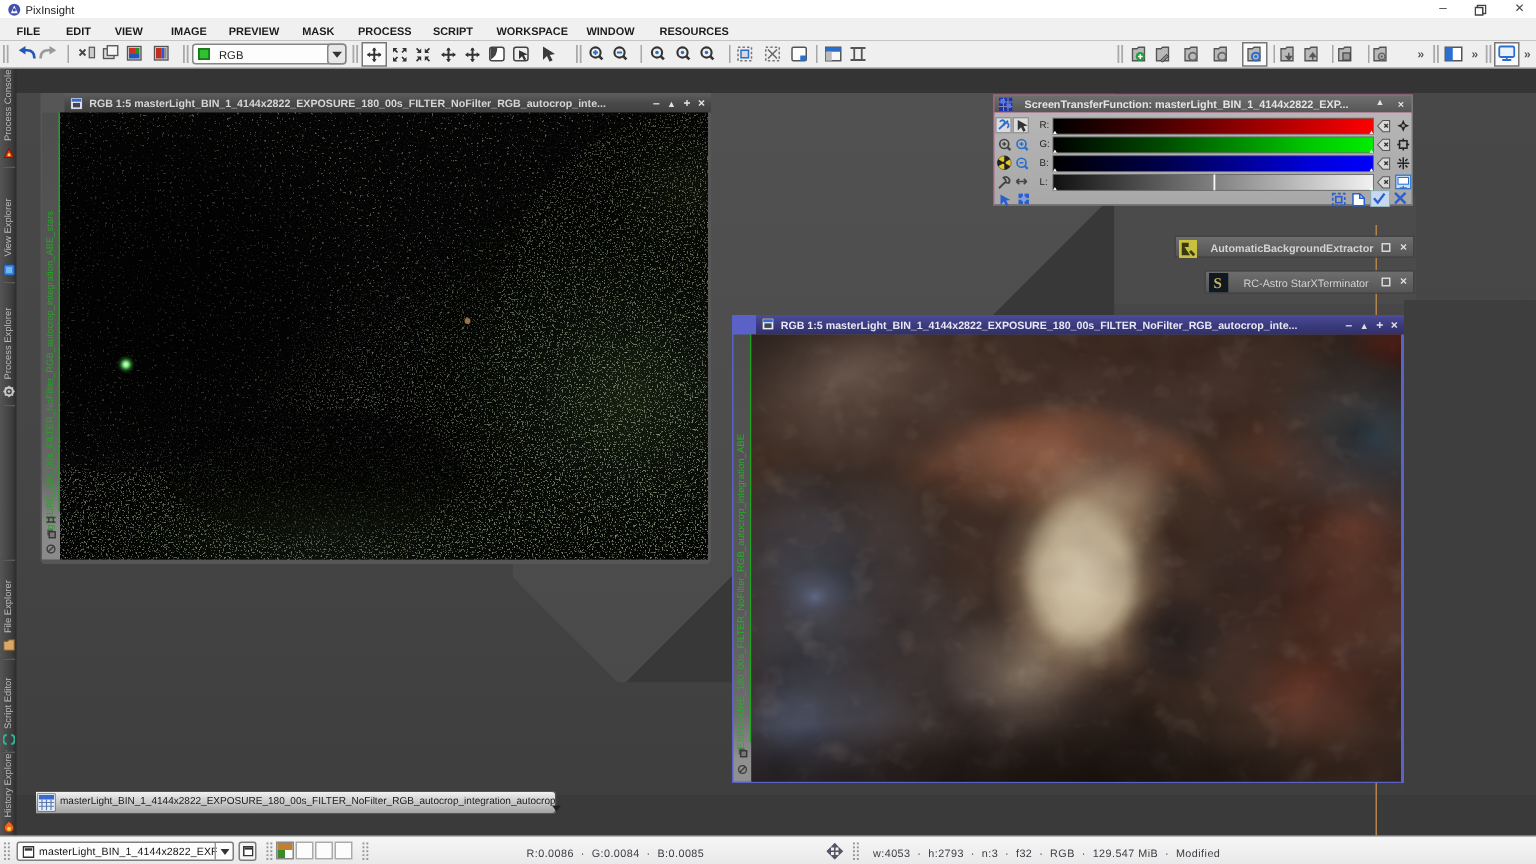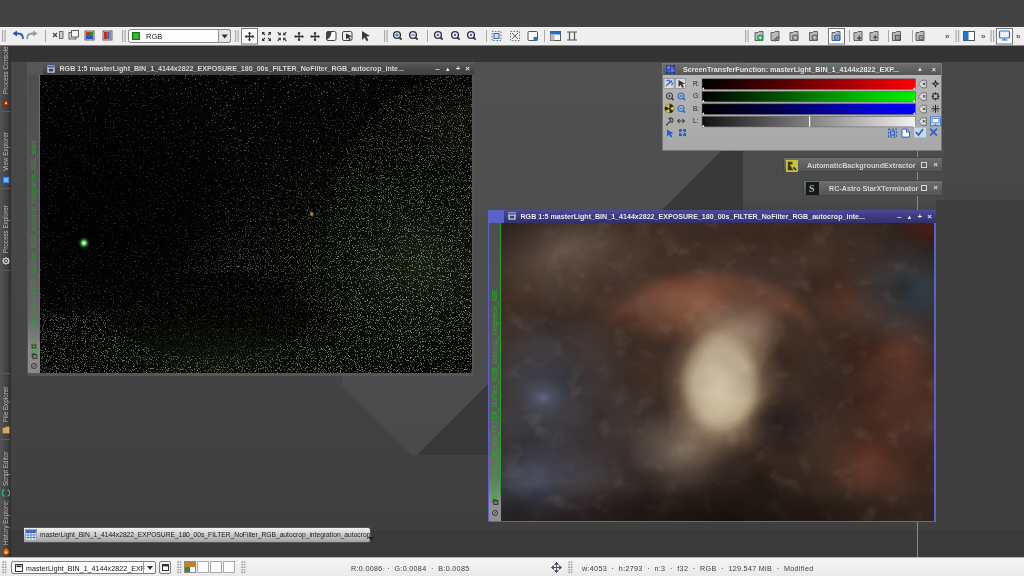--- a/index.html
+++ b/index.html
@@ -23,20 +23,47 @@
 .pwin{position:absolute;z-index:10}
 .ptitle{position:absolute;left:16px;top:0;right:0;height:13px;background:linear-gradient(180deg,#5e5e5e,#484848 55%,#404040);color:#d6d6d6;font-size:7.1px;font-weight:bold;line-height:14px;white-space:nowrap;overflow:hidden}
 .pbtns{position:absolute;right:4px;top:0;height:13px;color:#e2e2e2;font-size:8px;line-height:13px;font-weight:bold}
 .pbtns span{margin-left:5px}
 #statusbar{position:absolute;left:0;top:557px;width:1024px;height:19px;background:linear-gradient(180deg,#f6f6f6,#e9e9e9);border-top:1px solid #b5b5b5;font-size:7.5px;color:#333;z-index:50}
 .grip{position:absolute;width:5px;background-image:radial-gradient(circle at 1.2px 1.2px,#989898 0.8px,transparent 0.9px);background-size:2.6px 2.6px}
 .sgtext{position:absolute;top:5.5px;font-size:7.2px;color:#3c3c46;letter-spacing:.3px}
 </style></head>
 <body>
 <div id="app">
+<div id="titlebar">
+<svg style="position:absolute;left:5px;top:1.5px" width="9" height="9" viewBox="0 0 9 9">
+        <circle cx="4.5" cy="4.5" r="4" fill="#4050b0"></circle>
+        <path d="M2.2 6.8 L4.5 1.6 L6.8 6.8 Z" fill="#fff"></path>
+        <circle cx="4.5" cy="4.6" r="1.1" fill="#4050b0"></circle>
+      </svg>
+<span class="t">PixInsight</span>
+<span class="winbtn" style="right:52px">–</span>
+<svg style="position:absolute;right:33px;top:2.5px" width="8" height="8" viewBox="0 0 8 8">
+        <rect x="0.5" y="2" width="5" height="5" fill="#fff" stroke="#444" stroke-width="1"></rect>
+        <path d="M2 2 L2 0.5 L7.5 0.5 L7.5 6 L5.5 6" fill="none" stroke="#444" stroke-width="1"></path>
+      </svg>
+<span class="winbtn" style="right:1px;font-size:8px">✕</span>
+</div>
+<div id="menubar">
+<span style="left:11px">FILE</span>
+      <span style="left:44px">EDIT</span>
+      <span style="left:76.5px">VIEW</span>
+<span style="left:114px">IMAGE</span>
+      <span style="left:152.5px">PREVIEW</span>
+      <span style="left:201.5px">MASK</span>
+<span style="left:238.7px">PROCESS</span>
+      <span style="left:288.6px">SCRIPT</span>
+      <span style="left:331px">WORKSPACE</span>
+<span style="left:391px">WINDOW</span>
+      <span style="left:439.7px">RESOURCES</span>
+</div>
 <div id="toolbar"><svg width="1024" height="19" viewBox="0 0 1024 19">
         <rect x="2" y="3" width="1.2" height="12" fill="#aaa"></rect>
         <rect x="4.5" y="3" width="1.2" height="12" fill="#aaa"></rect>
         <path d="M23 12 q0 -5.5 -5 -5.5 l-2 0" fill="none" stroke="#2458b8" stroke-width="1.8"></path>
         <path d="M17 3.6 L12.5 6.5 L17 9.4 Z" fill="#2458b8"></path>
         <path d="M27 12 q0 -5.5 5 -5.5 l2 0" fill="none" stroke="#9a9a9a" stroke-width="1.8"></path>
         <path d="M33 3.6 L37.5 6.5 L33 9.4 Z" fill="#9a9a9a"></path>
         <rect x="45" y="3" width="1" height="12" fill="#a8a8a8"></rect>
         <path d="M53 6 l4 4 m0 -4 l-4 4" stroke="#444" stroke-width="1.2"></path>
         <rect x="59.5" y="4.5" width="3.5" height="7" fill="#ccc" stroke="#555" stroke-width="0.8"></rect>
@@ -424,21 +451,21 @@
 <rect width="433" height="298" filter="url(#nebdk)" opacity="0.34"></rect>
 <rect width="433" height="298" filter="url(#nebtx2)" opacity="0.16" style="mix-blend-mode:screen"></rect>
 <ellipse cx="219" cy="158" rx="42" ry="56" fill="url(#ncoreB)" opacity="0.9"></ellipse>
 <ellipse cx="225" cy="297" rx="190" ry="42" fill="url(#ndark)" opacity="0.8"></ellipse>
 <rect width="433" height="298" fill="#140c0a" opacity="0.14"></rect>
 <rect width="433" height="298" fill="url(#nvig)"></rect>
 <rect width="433" height="298" filter="url(#nebgr)" opacity="0.18" style="mix-blend-mode:overlay"></rect>
 </svg>
 </div>
 </div>
-<div class="pwin" id="wstf" style="left:662px;top:63px;width:280px;height:88px;background:#ec4899;z-index:22;border:1px solid #777">
+<div class="pwin" id="wstf" style="left:662px;top:63px;width:280px;height:74px;background:#ec4899;z-index:22;border:1px solid #777">
 <div style="position:absolute;left:0;top:0;right:0;height:10.5px;background:linear-gradient(180deg,#6e6e6e,#565656);color:#e4e4e4;font-size:7.2px;font-weight:bold;line-height:11px;white-space:nowrap">
 <svg style="position:absolute;left:2.5px;top:1px" width="9" height="9" viewBox="0 0 9 9">
           <rect width="9" height="9" fill="#2233aa"></rect>
           <path d="M0 3 h9 M0 6 h9 M3 0 v9 M6 0 v9" stroke="#88a" stroke-width="0.7"></path>
           <rect x="1" y="1" width="3" height="3" fill="#5a7ae0"></rect>
           <rect x="5" y="4" width="3" height="3" fill="#5a7ae0"></rect>
         </svg>
 <span style="margin-left:20px">ScreenTransferFunction: masterLight_BIN_1_4144x2822_EXP...</span>
 <span style="position:absolute;right:18px;top:0;font-size:6px">▲</span><span style="position:absolute;right:5px;top:0">×</span></div>
 <div style="position:absolute;left:0;top:10.5px;right:0;bottom:0;background:linear-gradient(180deg,#b6b6b6,#a8a8a8)"></div>
@@ -580,21 +607,21 @@
       </svg>
 <span style="position:absolute;left:23px;top:3px;font-size:7.2px;font-weight:bold;color:#d2d2d2;white-space:nowrap">AutomaticBackgroundExtractor</span>
 <span style="position:absolute;right:15px;top:3.5px;width:6.5px;height:6.5px;border:1px solid #d8d8d8"></span>
 <span style="position:absolute;right:4px;top:2px;font-size:8px;color:#ddd;font-weight:bold">×</span>
 </div>
 <div class="pwin" style="left:803px;top:179.5px;width:140px;height:16px;background:linear-gradient(180deg,#6e6e6e,#555);border:1px solid #444;z-index:15">
 <svg style="position:absolute;left:2px;top:1px" width="13" height="13" viewBox="0 0 13 13">
         <rect width="13" height="13" fill="#101820"></rect>
         <text x="3" y="10" font-size="10" fill="#c8b060" font-weight="bold" font-family="Liberation Serif">S</text>
       </svg>
-<span style="position:absolute;left:25px;top:3.5px;font-size:7.2px;font-weight:bold;color:#d2d2d2;white-space:nowrap">RC-Astro StarXTerminator</span>
+<span style="position:absolute;left:25px;top:3.5px;font-size:7.2px;font-weight:normal;color:#d2d2d2;white-space:nowrap">RC-Astro StarXTerminator</span>
 <span style="position:absolute;right:15px;top:4px;width:6.5px;height:6.5px;border:1px solid #d8d8d8"></span>
 <span style="position:absolute;right:4px;top:2.5px;font-size:8px;color:#ddd;font-weight:bold">×</span>
 </div>
 <div style="position:absolute;left:24px;top:527px;width:353px;height:15.5px;z-index:18">
 <div style="position:absolute;left:0;top:0;width:347px;height:15.5px;background:linear-gradient(180deg,#f2f2f2,#b9b9b9 70%,#a2a2a2);border:1px solid #555;border-left:none;border-radius:0 3px 3px 0"></div>
 <svg style="position:absolute;left:0.5px;top:1.5px" width="12" height="12" viewBox="0 0 12 12">
         <rect width="12" height="12" fill="#e8f0fa" stroke="#346" stroke-width="0.8"></rect>
         <rect x="1" y="1" width="10" height="3" fill="#3a6ad0"></rect>
         <path d="M1 6 h10 M1 8.5 h10 M3 4 v7 M6 4 v7 M9 4 v7" stroke="#5a7ab0" stroke-width="0.8"></path>
       </svg>

